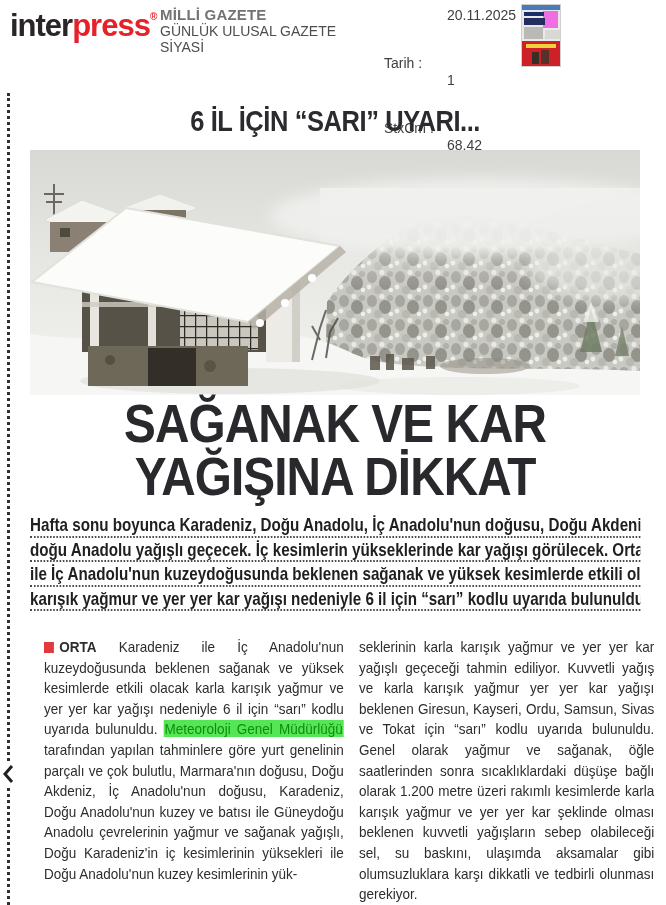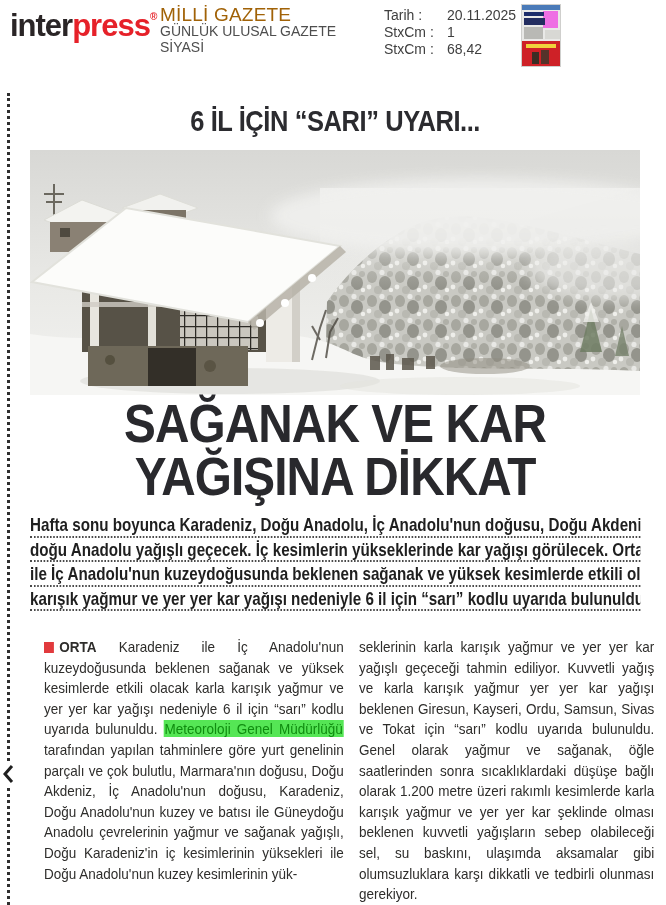--- a/index.html
+++ b/index.html
@@ -11,26 +11,26 @@
   }
 
   
   .logo { position:absolute; left:10px; top:10px; font-weight:700; font-size:31px;
           letter-spacing:-1px; line-height:1; }
   .logo .p1 { color:#2a2526; }
   .logo .p2 { color:#e62129; }
   .logo .reg { color:#e62129; font-size:10px; vertical-align:top; position:relative; top:2px; letter-spacing:0; }
 
   .pub { position:absolute; left:160px; top:7px; line-height:16px; }
-  .pub .name { font-size:19px; font-weight:400; color:#a16207; letter-spacing:.2px; }
+  .pub .name { font-size:15px; font-weight:700; color:#737373; letter-spacing:.2px; }
   .pub .sub  { font-size:14px; color:#4e4e4e; }
 
   .meta { position:absolute; left:384px; top:7px; font-size:14px; color:#3f3f3f; line-height:17px; }
   .meta .row { display:flex; }
-  .meta .lbl { width:55px; }
+  .meta .lbl { width:55px;margin-top:48px; }
   .meta .val { padding-left:8px; }
 
   
   .thumb { position:absolute; left:521px; top:4px; width:40px; height:63px;
            background:#e9e9e7; border:1px solid #cfcfcd; overflow:hidden; }
   .thumb > div { position:absolute; }
   .t-masthead { left:0; top:0; width:100%; height:5px; background:#4a7ab8; }
   .t-pink     { right:2px; top:6px; width:15px; height:17px; background:#ee6fe4; }
   .t-headline { left:2px; top:7px; width:20px; height:4px; background:#1d2d6b; }
   .t-headline2{ left:2px; top:13px; width:21px; height:7px; background:#232d60; }

